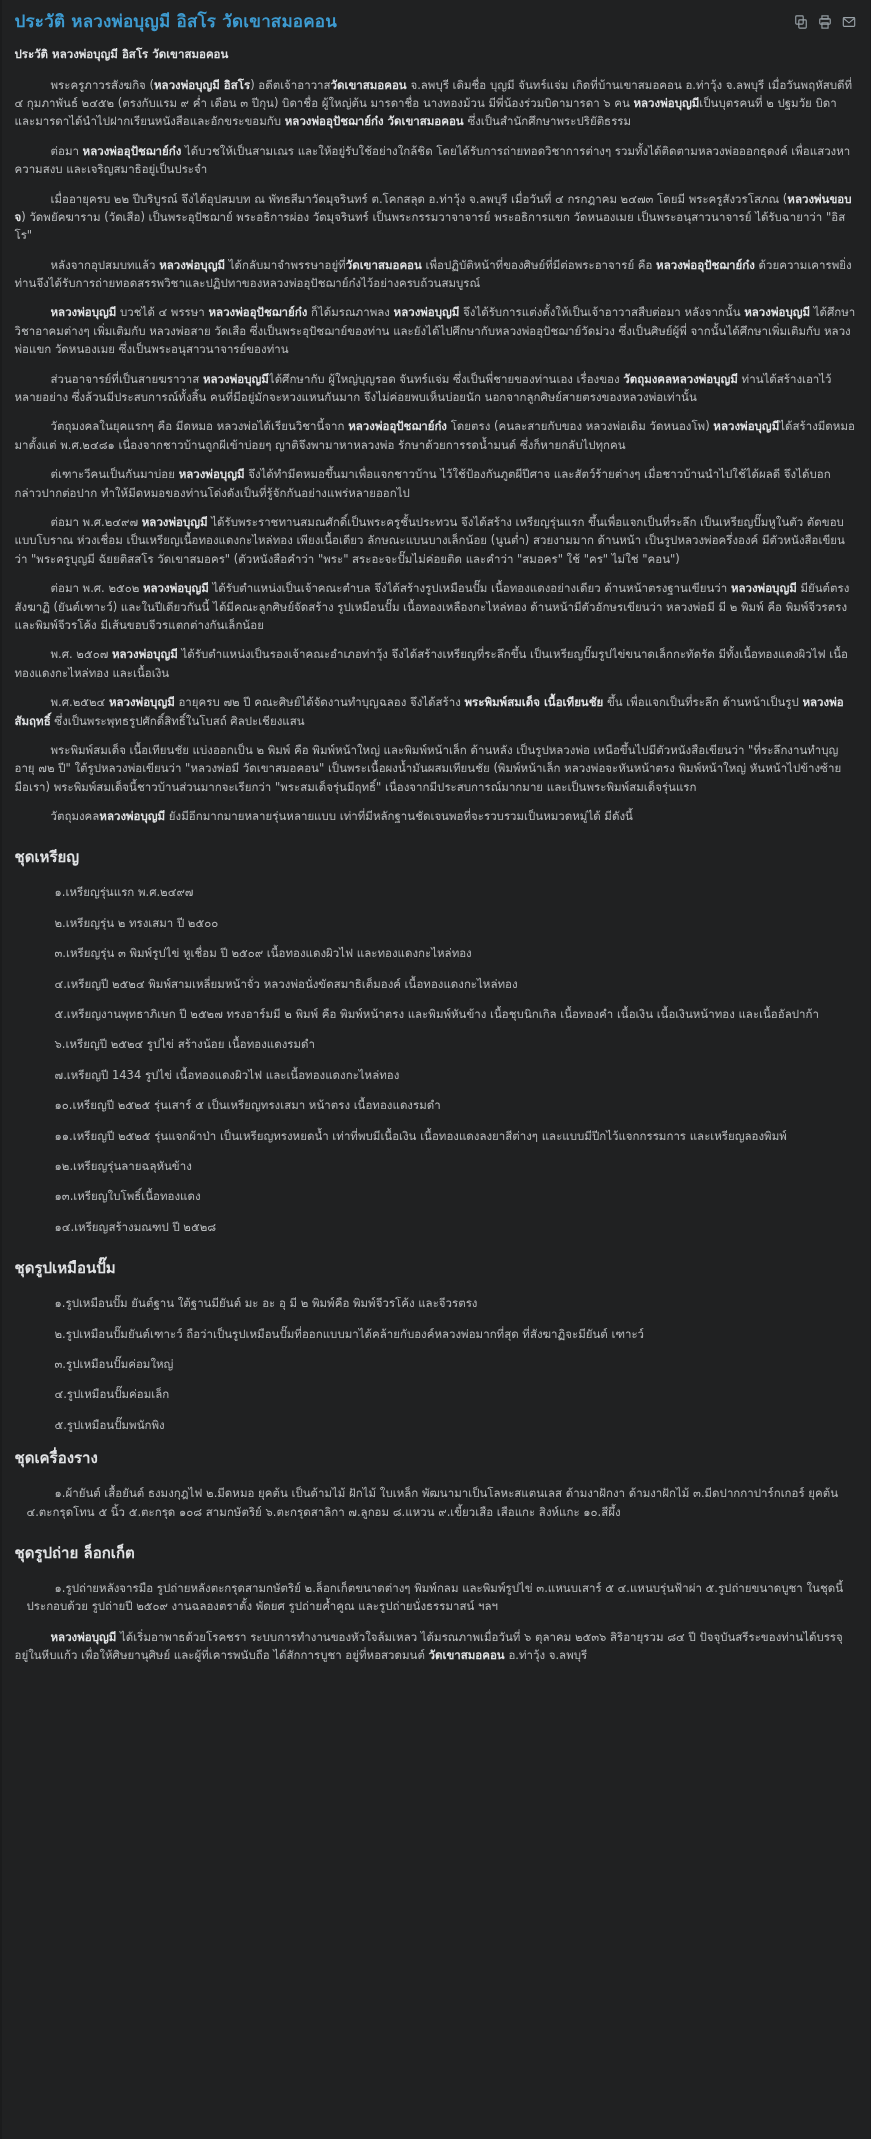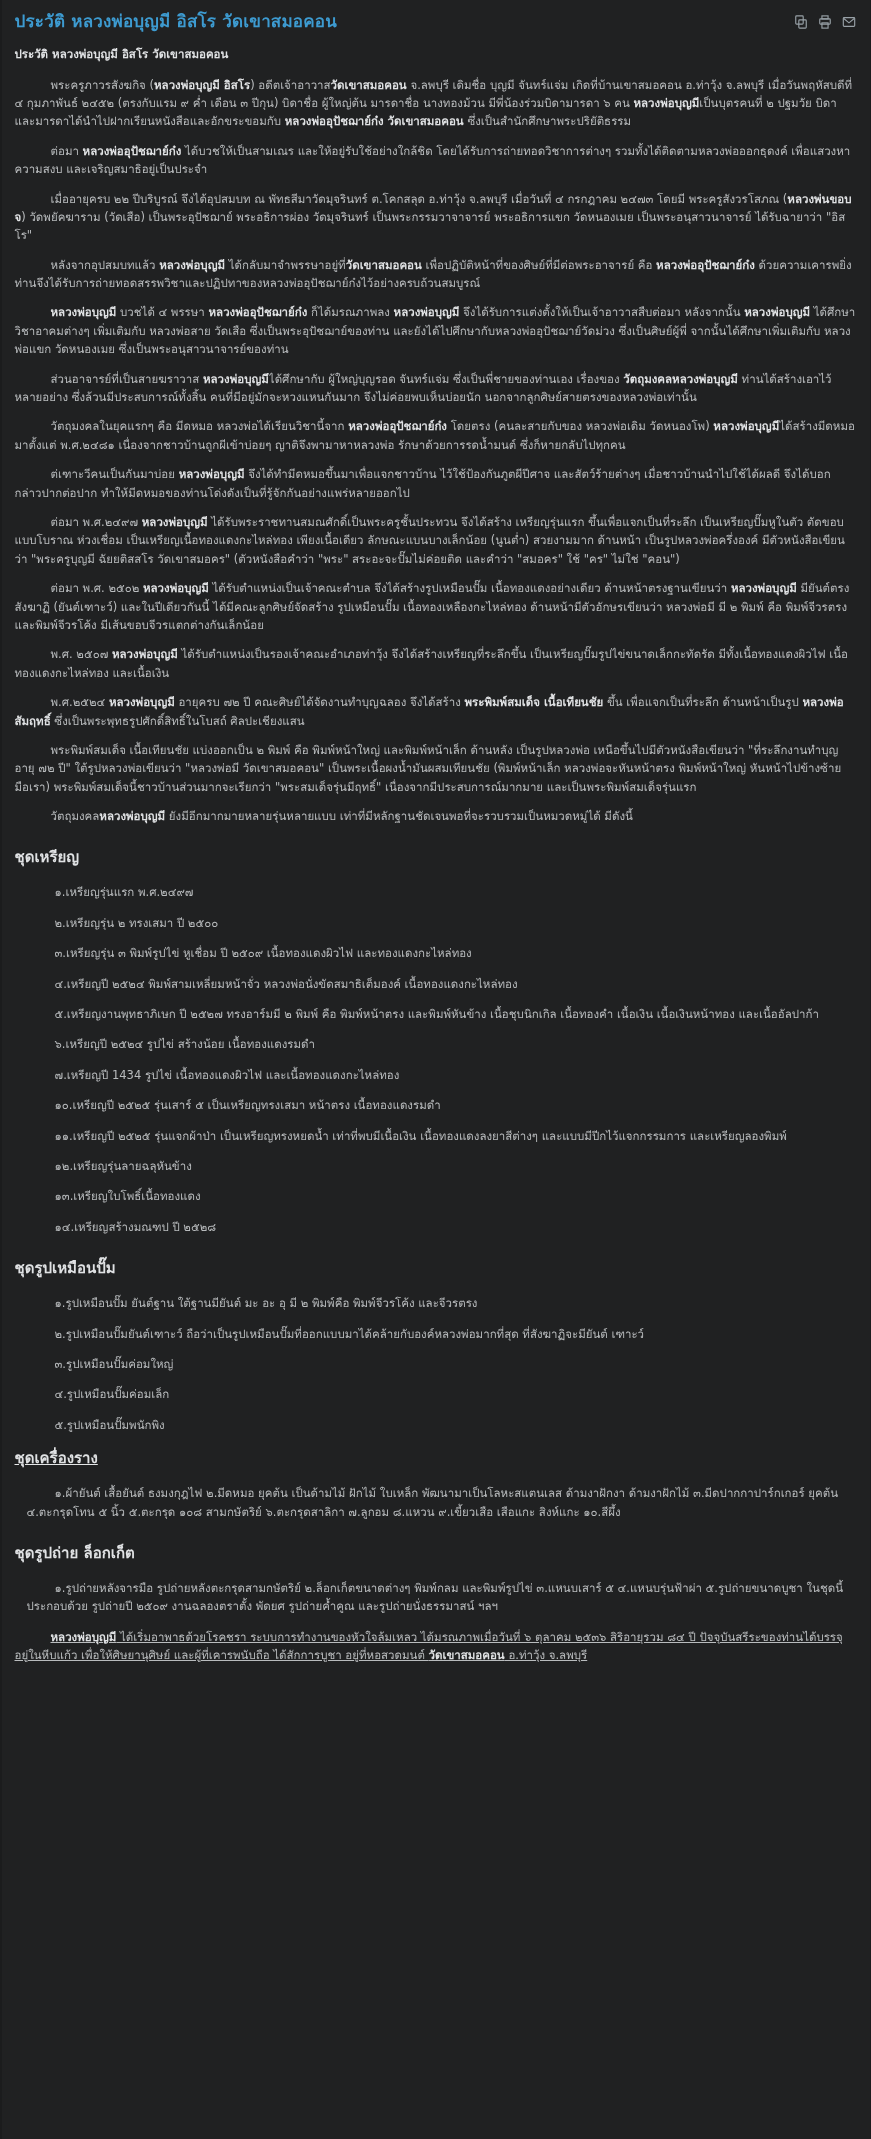--- a/index.html
+++ b/index.html
@@ -62,21 +62,21 @@
     margin: 20px 0 14px 0;
   }
   .li {
     margin: 0 0 12px 12px;
     text-indent: 28px;
   }
   .b {
     font-weight: bold;
     color: #e0e2e4;
   }
-  .gap-lg { margin-top: 4px; text-decoration: underline; }
+  .gap-lg { margin-top: 4px; }
 </style>
 </head>
 <body>
 
 <div class="page">
 
   <header class="topbar">
     <h1 class="title">ประวัติ หลวงพ่อบุญมี อิสโร วัดเขาสมอคอน</h1>
     <div class="icons">
       <span class="icon">

